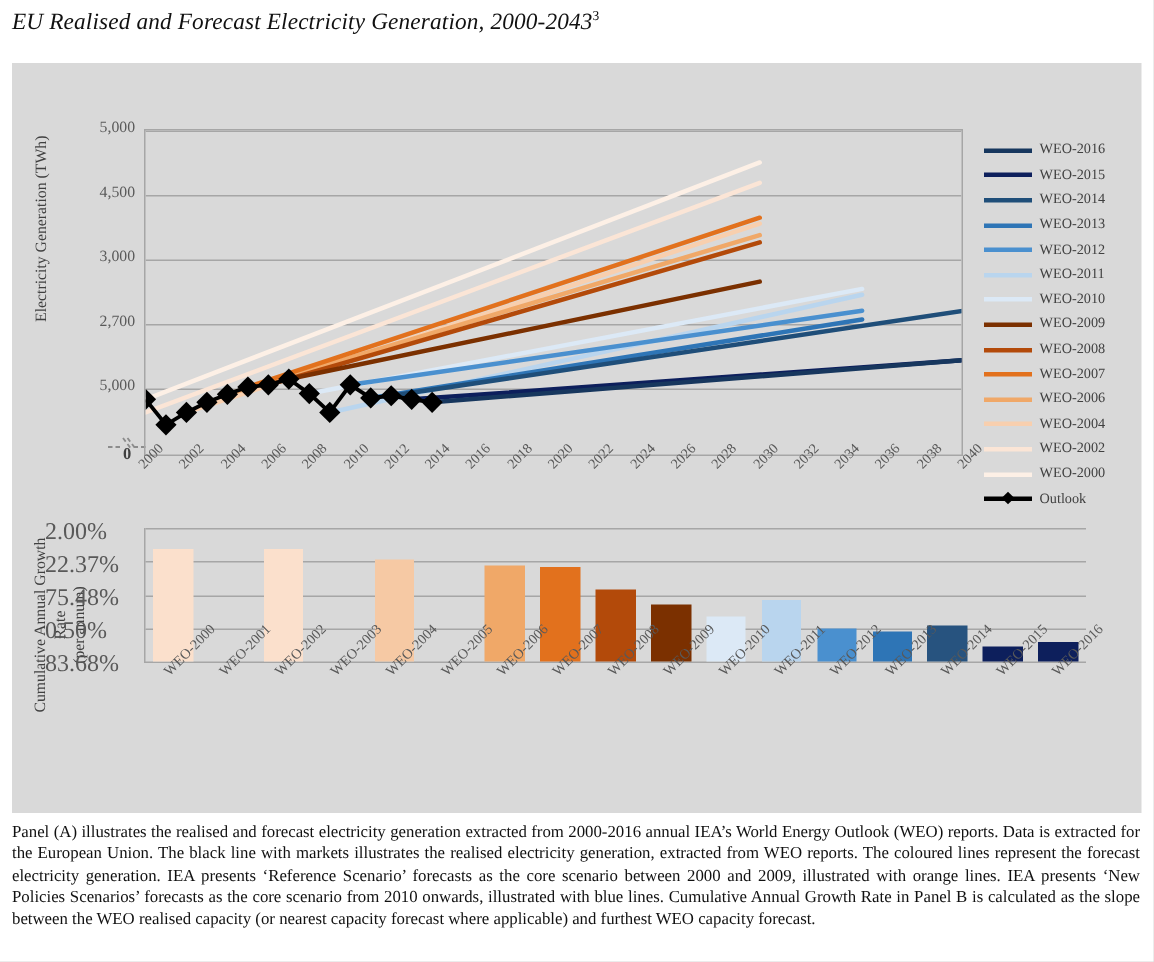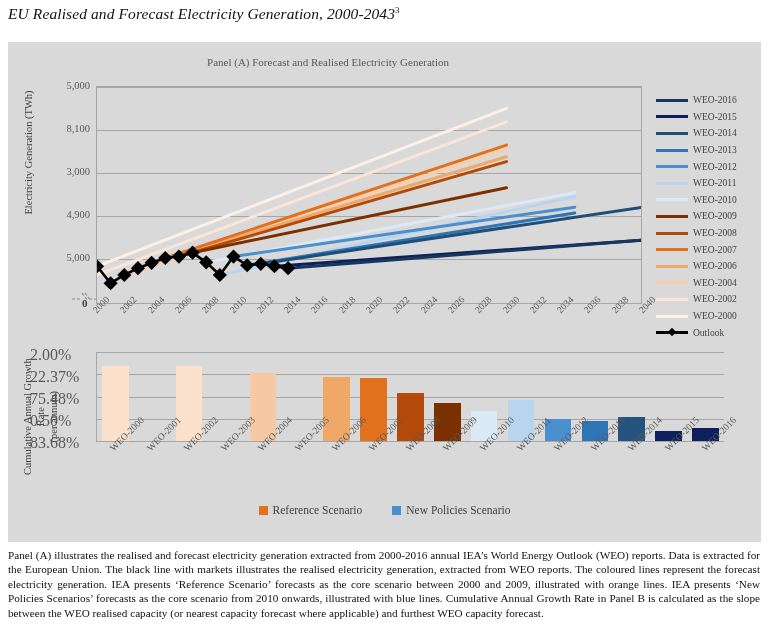--- a/index.html
+++ b/index.html
@@ -97,27 +97,26 @@
 </style>
 </head>
 <body>
 
 <div class="fig-title">
   <span>EU Realised and Forecast Electricity Generation, 2000-2043</span><sup>3</sup>
 </div>
 
 <div class="canvas">
 
-  <div class="panelA-title">Panel (A) Forecast and Realised Electricity Generation</div>
   <div class="axisA-label">Electricity Generation (TWh)</div>
 
   <div class="yA" style="left:20px;top:38px;">5,000</div>
-  <div class="yA" style="left:20px;top:81px;">8,100</div>
+  <div class="yA" style="left:20px;top:81px;">4,500</div>
   <div class="yA" style="left:20px;top:124px;">3,000</div>
-  <div class="yA" style="left:20px;top:167px;">4,900</div>
+  <div class="yA" style="left:20px;top:167px;">2,700</div>
   <div class="yA" style="left:20px;top:210px;">5,000</div>
   <div class="zero-lbl" style="left:74px;top:255px;">0</div>
 
   <div style="position:absolute;left:64px;top:247px;width:26px;height:12px;">
     <svg width="26" height="12" viewBox="0 0 26 12">
         <path d="M0 8 L8 8 M10 2 L16 10 M13 2 L19 10 M17 8 L26 8" stroke="#8c8c8c" stroke-width="1.2" fill="none" stroke-dasharray="3 2"></path>
       </svg>
   </div>
 
   <div class="plotA">
@@ -326,25 +325,15 @@
       <div class="xtickB" style="left: 432.941px; top: 404px;">WEO-2009</div>
       <div class="xtickB" style="left: 469.882px; top: 404px;">WEO-2010</div>
       <div class="xtickB" style="left: 506.824px; top: 404px;">WEO-2011</div>
       <div class="xtickB" style="left: 543.765px; top: 404px;">WEO-2012</div>
       <div class="xtickB" style="left: 580.706px; top: 404px;">WEO-2013</div>
       <div class="xtickB" style="left: 617.647px; top: 404px;">WEO-2014</div>
       <div class="xtickB" style="left: 654.588px; top: 404px;">WEO-2015</div>
       <div class="xtickB" style="left: 691.529px; top: 404px;">WEO-2016</div>
     </div>
 
-  <div class="legendB" id="legendB">
-      <div class="item">
-        <span class="sq" style="background: rgb(226, 113, 29);"></span>
-        <span class="lbl">Reference Scenario</span>
-      </div>
-      <div class="item">
-        <span class="sq" style="background: rgb(74, 144, 207);"></span>
-        <span class="lbl">New Policies Scenario</span>
-      </div>
-    </div>
 </div>
 
 <div class="caption">Panel (A) illustrates the realised and forecast electricity generation extracted from 2000-2016 annual IEA’s World Energy Outlook (WEO) reports. Data is extracted for the European Union. The black line with markets illustrates the realised electricity generation, extracted from WEO reports. The coloured lines represent the forecast electricity generation. IEA presents ‘Reference Scenario’ forecasts as the core scenario between 2000 and 2009, illustrated with orange lines. IEA presents ‘New Policies Scenarios’ forecasts as the core scenario from 2010 onwards, illustrated with blue lines. Cumulative Annual Growth Rate in Panel B is calculated as the slope between the WEO realised capacity (or nearest capacity forecast where applicable) and furthest WEO capacity forecast.</div>
 
 </body></html>

